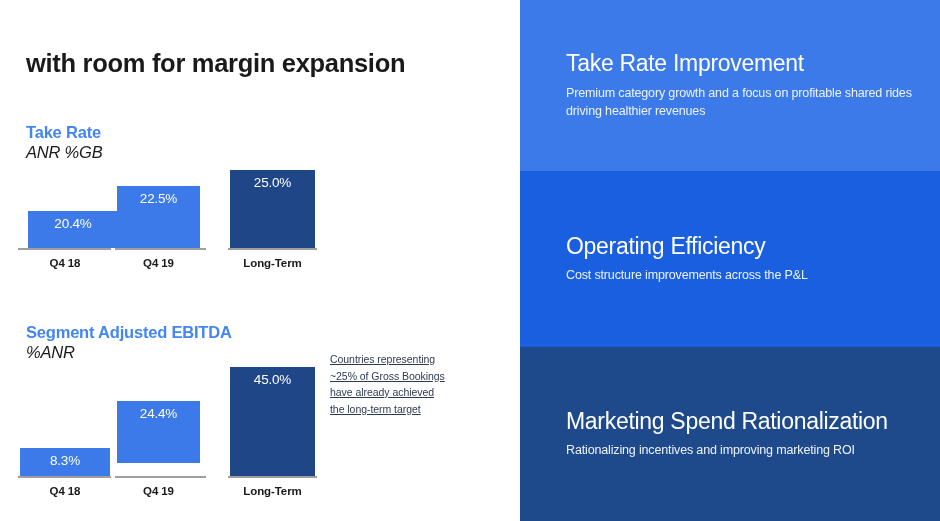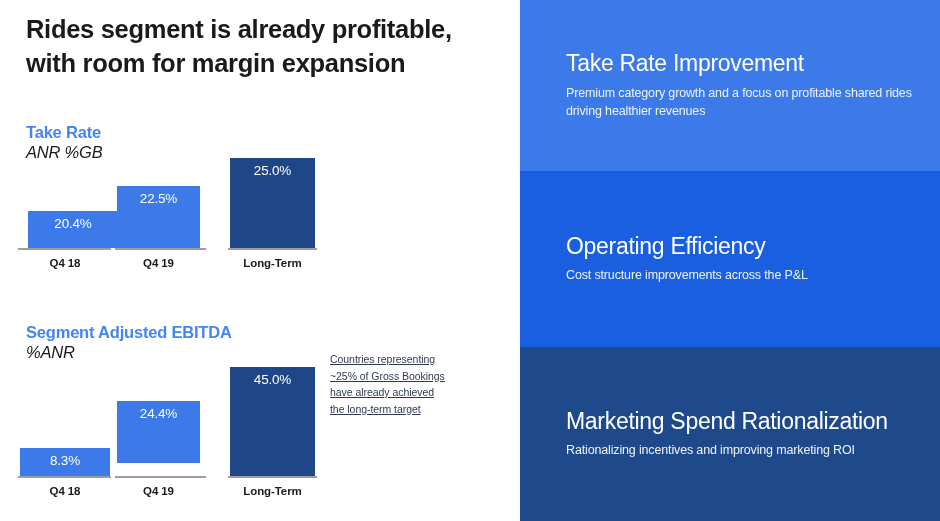--- a/index.html
+++ b/index.html
@@ -161,42 +161,42 @@
   }
 </style>
 </head>
 <body>
 
 <div class="slide">
 
   <div class="left-col">
 
     <div class="slide-title">
-      <span>Rides segment is already profitable,</span><br>
+      <br>
       <span>with room for margin expansion</span>
     </div>
 
     <div class="chart-block top">
 
       <div class="chart-heading">
         <span class="h-main">Take Rate</span>
         <span class="h-sub">ANR %GB</span>
       </div>
 
       <div class="plot">
 
         <div class="bar light" style="left:8px; width:90px; height:37px; bottom:24px;margin-left:20px;">
           <span class="bar-value">20.4%</span>
         </div>
 
         <div class="bar light" style="left:117px; width:83px; height:62px; bottom:24px;padding-left:36px;">
           <span class="bar-value">22.5%</span>
         </div>
 
-        <div class="bar dark" style="left:230px; width:85px; height:90px; bottom:24px;padding-left:20px;">
+        <div class="bar dark" style="left:230px; width:85px; height:78px; bottom:24px;padding-left:20px;">
           <span class="bar-value">25.0%</span>
         </div>
 
         <div class="axis-line" style="left:18px; width:93px; bottom:22px;"></div>
         <div class="axis-line" style="left:115px; width:91px; bottom:22px;"></div>
         <div class="axis-line" style="left:228px; width:89px; bottom:22px;"></div>
 
         <div class="bar-label" style="left:20px; width:90px; bottom:3px;">Q4 18</div>
         <div class="bar-label" style="left:117px; width:83px; bottom:3px;">Q4 19</div>
         <div class="bar-label" style="left:230px; width:85px; bottom:3px;">Long-Term</div>

